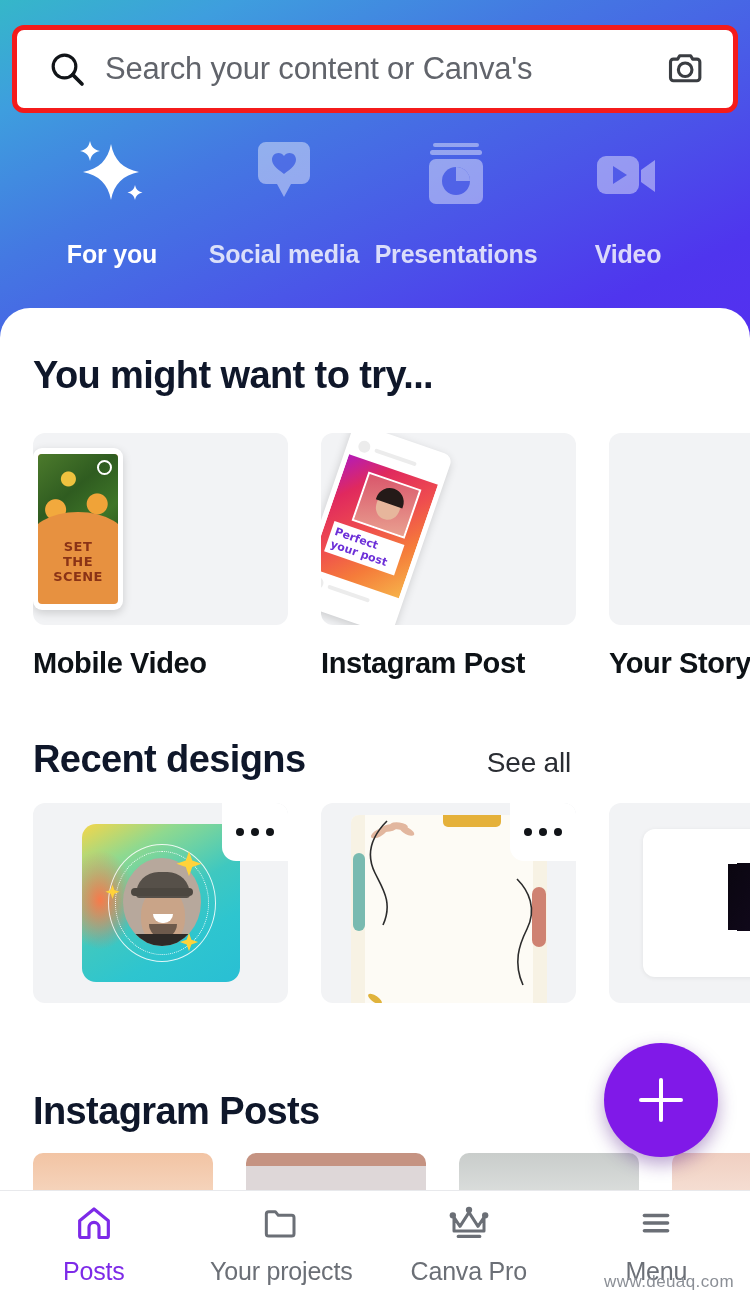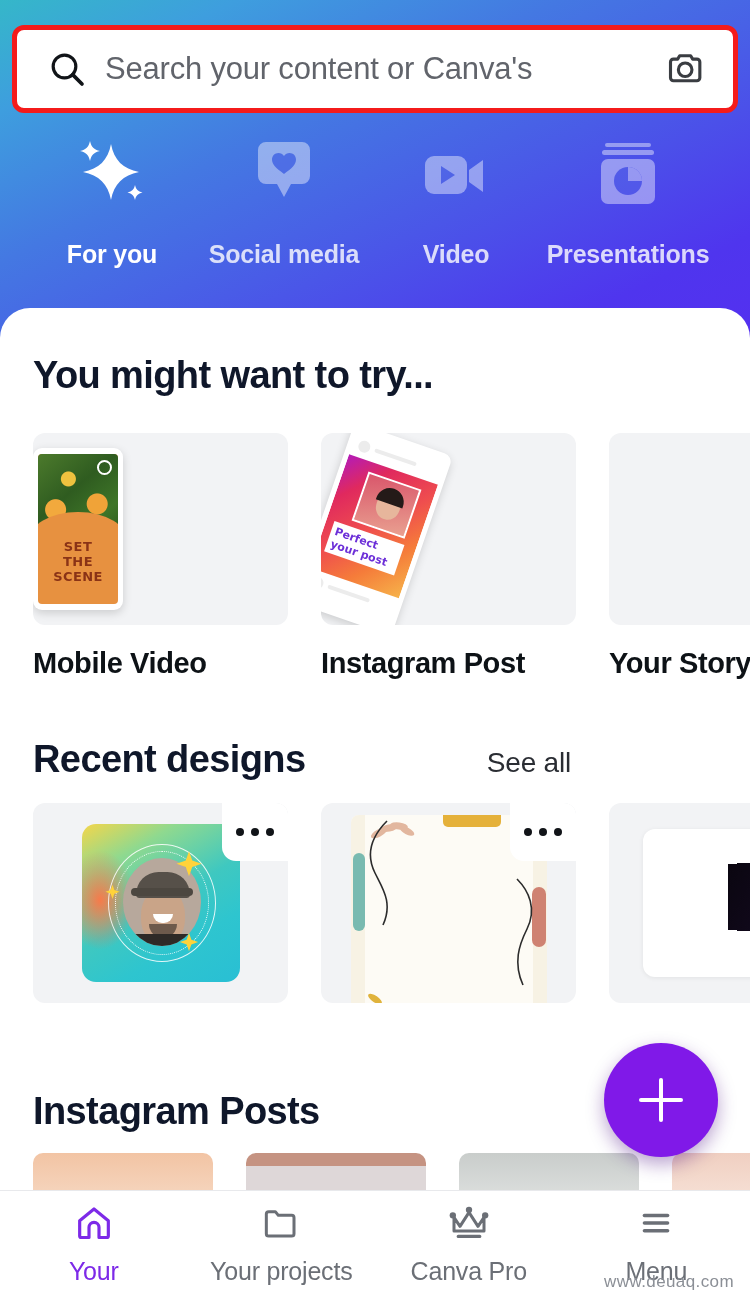--- a/index.html
+++ b/index.html
@@ -296,40 +296,40 @@
           <svg width="70" height="72" viewBox="0 0 70 72">
             <path d="M9 12a8 8 0 0 1 8-8h36a8 8 0 0 1 8 8v26a8 8 0 0 1-8 8h-11l-7 13-7-13H17a8 8 0 0 1-8-8V12Z" fill="#ffffff"></path>
             <path d="M35 36c-8-5.6-12-9.6-12-14.4 0-3.8 2.9-6.6 6.4-6.6 2.3 0 4.4 1.2 5.6 3 1.2-1.8 3.3-3 5.6-3 3.5 0 6.4 2.8 6.4 6.6 0 4.8-4 8.8-12 14.4Z" fill="#5b6ce8"></path>
           </svg>
         </span>
         <span class="cat-label">Social media</span>
       </div>
 
       <div class="cat dim">
         <span class="cat-ico">
-          <svg width="74" height="72" viewBox="0 0 74 72">
-            <rect x="6" y="18" width="42" height="38" rx="9" fill="#ffffff"></rect>
-            <path d="M50 32l14-10v32l-14-10Z" fill="#ffffff"></path>
-            <path d="M22 28l14 9-14 9Z" fill="#5b6ce8"></path>
-          </svg>
-        </span>
-        <span class="cat-label">Video</span>
-      </div>
-
-      <div class="cat dim">
-        <span class="cat-ico">
           <svg width="66" height="72" viewBox="0 0 66 72">
             <rect x="10" y="5" width="46" height="4" rx="2" fill="#ffffff"></rect>
             <rect x="7" y="12" width="52" height="5" rx="2.5" fill="#ffffff"></rect>
             <rect x="6" y="21" width="54" height="45" rx="7" fill="#ffffff"></rect>
             <circle cx="33" cy="43" r="14" fill="#5b6ce8"></circle>
             <path d="M33 43V29a14 14 0 0 1 14 14Z" fill="#ffffff"></path>
           </svg>
         </span>
         <span class="cat-label">Presentations</span>
+      </div>
+
+      <div class="cat dim">
+        <span class="cat-ico">
+          <svg width="74" height="72" viewBox="0 0 74 72">
+            <rect x="6" y="18" width="42" height="38" rx="9" fill="#ffffff"></rect>
+            <path d="M50 32l14-10v32l-14-10Z" fill="#ffffff"></path>
+            <path d="M22 28l14 9-14 9Z" fill="#5b6ce8"></path>
+          </svg>
+        </span>
+        <span class="cat-label">Video</span>
       </div>
 
       <div class="cat dim">
         
         
       </div>
 
     </div>
   </div>
 
@@ -506,21 +506,21 @@
   </div>
 
   <div class="bottomnav">
 
     <div class="nav-item active">
       <span>
         <svg width="44" height="40" viewBox="0 0 24 24" fill="none">
           <path d="M3.4 10.6 12 3.6l8.6 7v9.2a.9.9 0 0 1-.9.9H15v-6.1a3 3 0 0 0-6 0v6.1H4.3a.9.9 0 0 1-.9-.9Z" stroke="#7d2ae8" stroke-width="1.9" stroke-linejoin="round"></path>
         </svg>
       </span>
-      <span class="nav-label">Your</span>
+      <span class="nav-label">Posts</span>
     </div>
 
     <div class="nav-item">
       <span>
         <svg width="44" height="40" viewBox="0 0 24 24" fill="none">
           <path d="M3.2 6.6a1.4 1.4 0 0 1 1.4-1.4h4l1.8 2.2h8a1.4 1.4 0 0 1 1.4 1.4v9.6a1.4 1.4 0 0 1-1.4 1.4H4.6a1.4 1.4 0 0 1-1.4-1.4Z" stroke="#6b6f76" stroke-width="1.8" stroke-linejoin="round"></path>
         </svg>
       </span>
       <span class="nav-label">Your projects</span>
     </div>

